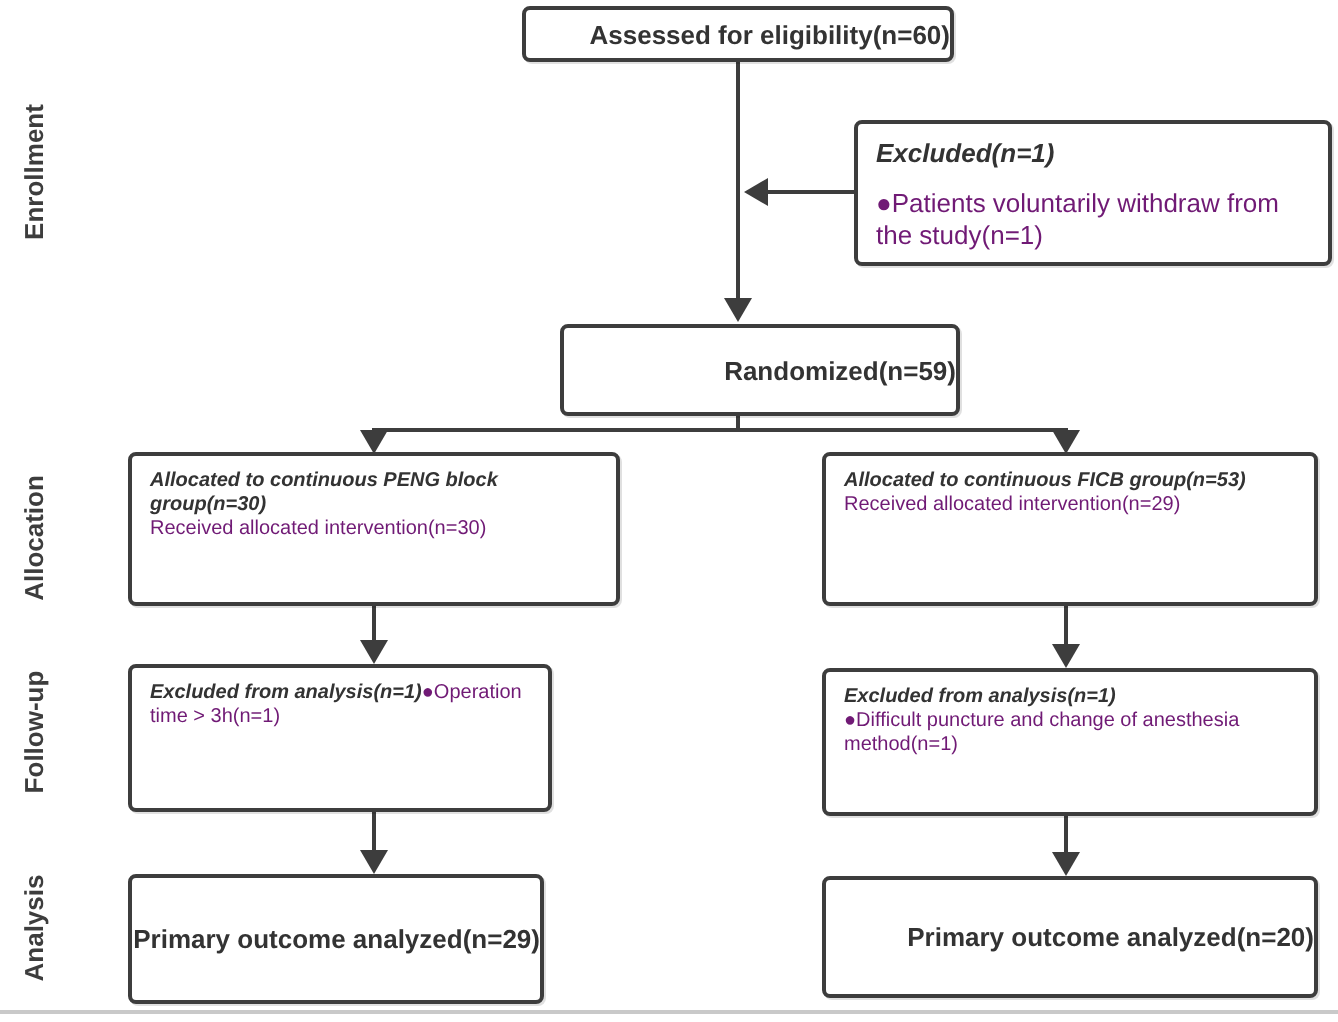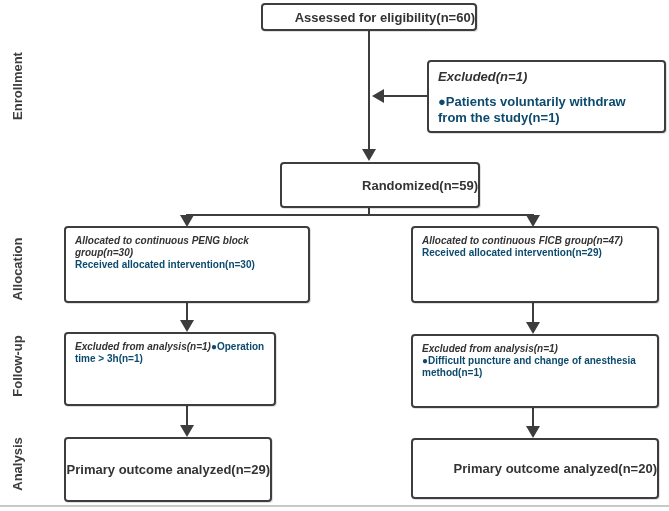--- a/index.html
+++ b/index.html
@@ -38,22 +38,22 @@
     font-size: 10px;
     line-height: 1.22;
   }
   .t {
     font-weight: bold;
     color: #333333;
     font-style: italic;
   }
   .t.block { display: block; }
   .b {
-    font-weight: bold;
-    color: #0c4a6e;
+    font-weight: normal;
+    color: #701a75;
   }
   .b.block { display: block; }
   .b.gap { display: block; margin-top: 9px; }
   .vline {
     position: absolute;
     width: 2px;
     background: #3d3d3d;
   }
   .hline {
     position: absolute;
@@ -139,21 +139,21 @@
   <div class="box center" style="left:280px; top:162px; width:200px; height:46px;">
     <span>Randomized(n=59)</span>
   </div>
 
   <div class="box text" style="left:64px; top:226px; width:246px; height:77px;">
     <span class="t block">Allocated to continuous PENG block group(n=30)</span>
     <span class="b block">Received allocated intervention(n=30)</span>
   </div>
 
   <div class="box text" style="left:411px; top:226px; width:248px; height:77px;">
-    <span class="t block">Allocated to continuous FICB group(n=47)</span>
+    <span class="t block">Allocated to continuous FICB group(n=53)</span>
     <span class="b block">Received allocated intervention(n=29)</span>
   </div>
 
   <div class="box text" style="left:64px; top:332px; width:212px; height:74px;"><span class="t">Excluded from analysis(n=1)</span><span class="b">●Operation time &gt; 3h(n=1)</span></div>
 
   <div class="box text" style="left:411px; top:334px; width:248px; height:74px;">
     <span class="t block">Excluded from analysis(n=1)</span>
     <span class="b block">●Difficult puncture and change of anesthesia method(n=1)</span>
   </div>
 

